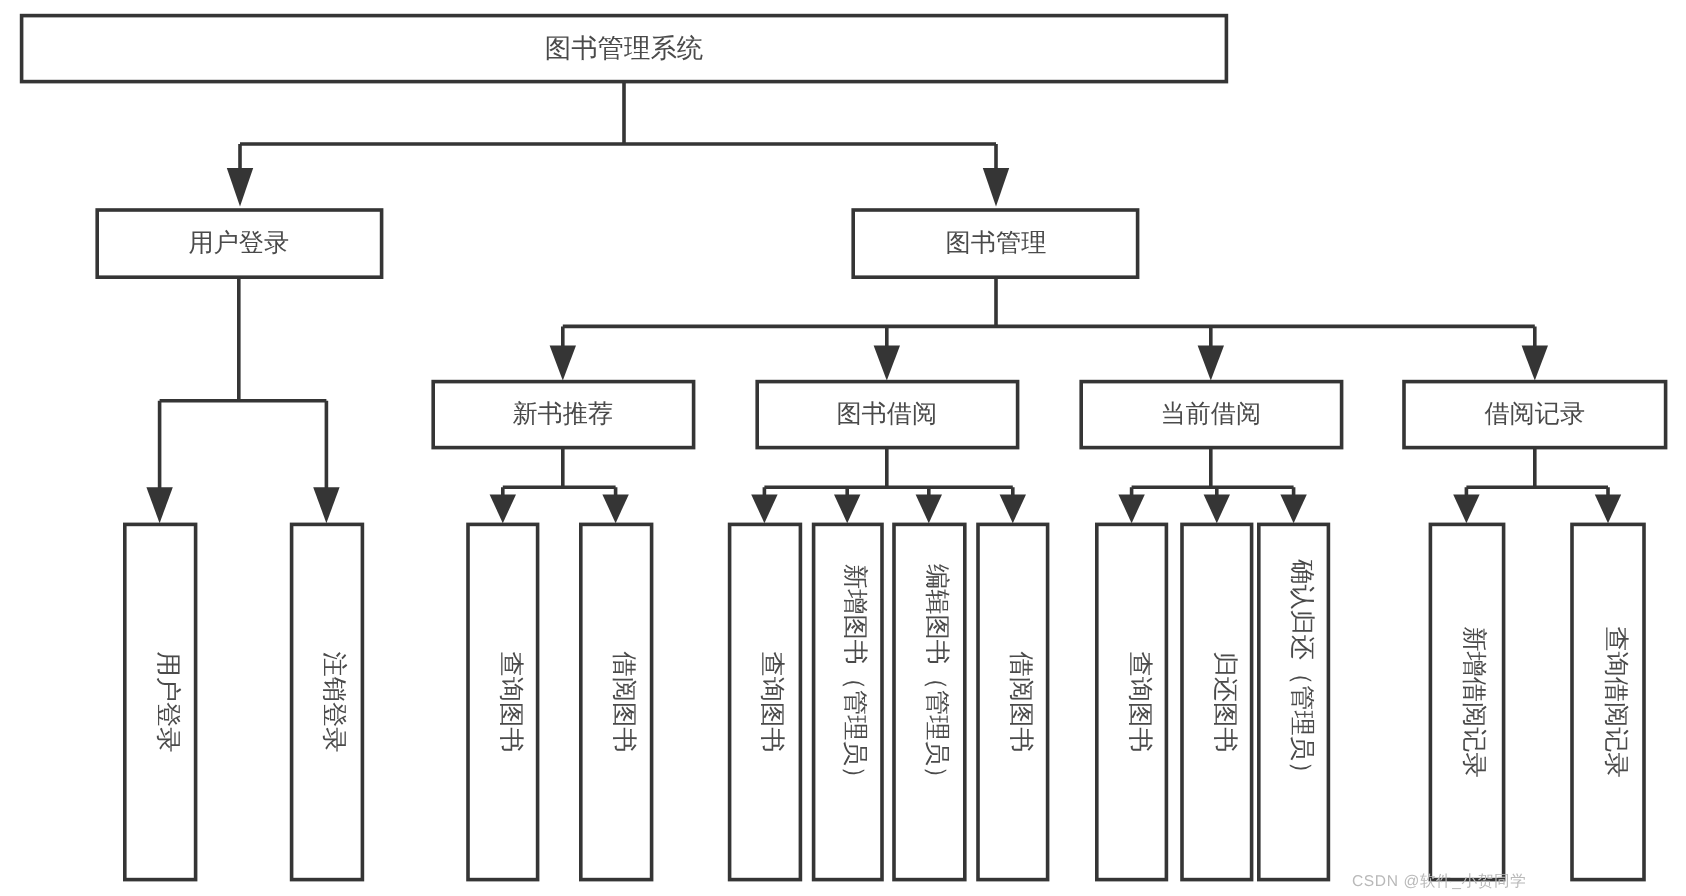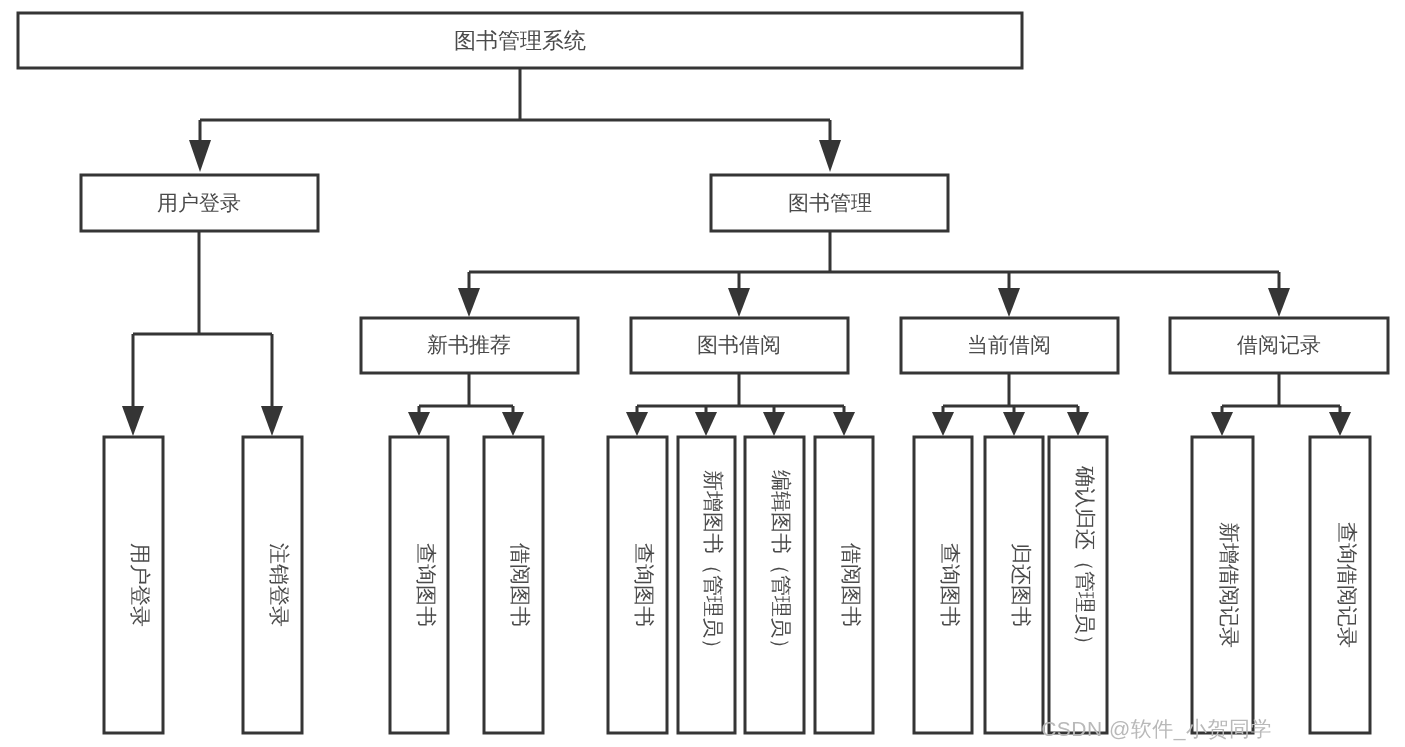--- a/index.html
+++ b/index.html
@@ -55,21 +55,21 @@
     fill: #4a4a4a;
     font-family: "Liberation Sans", "DejaVu Sans", sans-serif;
     font-size: 21px;
     text-anchor: middle;
   }
   .watermark {
     position: absolute;
     right: 8px;
     bottom: 4px;
     font-family: "Liberation Sans", "DejaVu Sans", sans-serif;
-    font-size: 21px;
+    font-size: 13px;
     color: #b9b9b9;
     letter-spacing: 0.5px;
     white-space: nowrap;
     user-select: none;
   }
 </style>
 </head>
 <body>
 
 <div id="diagram-root">

